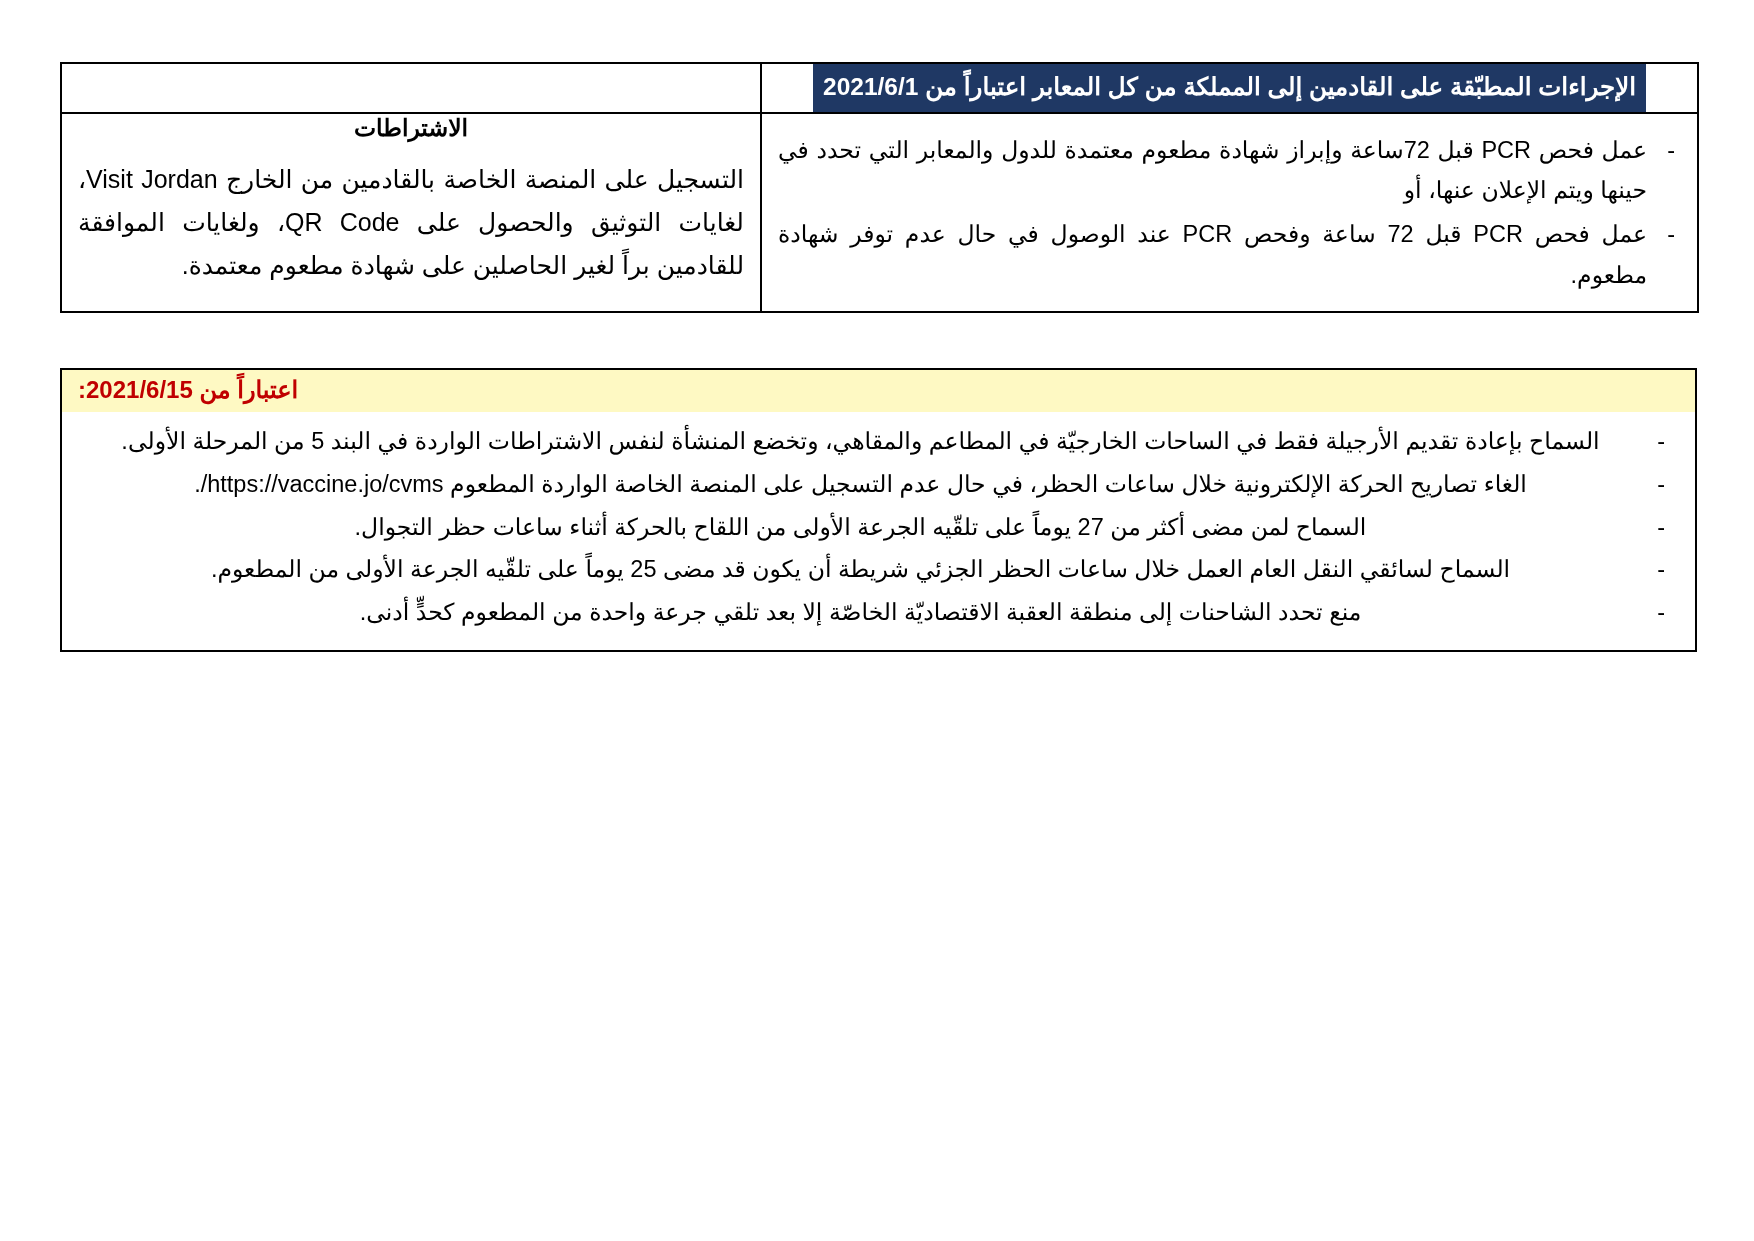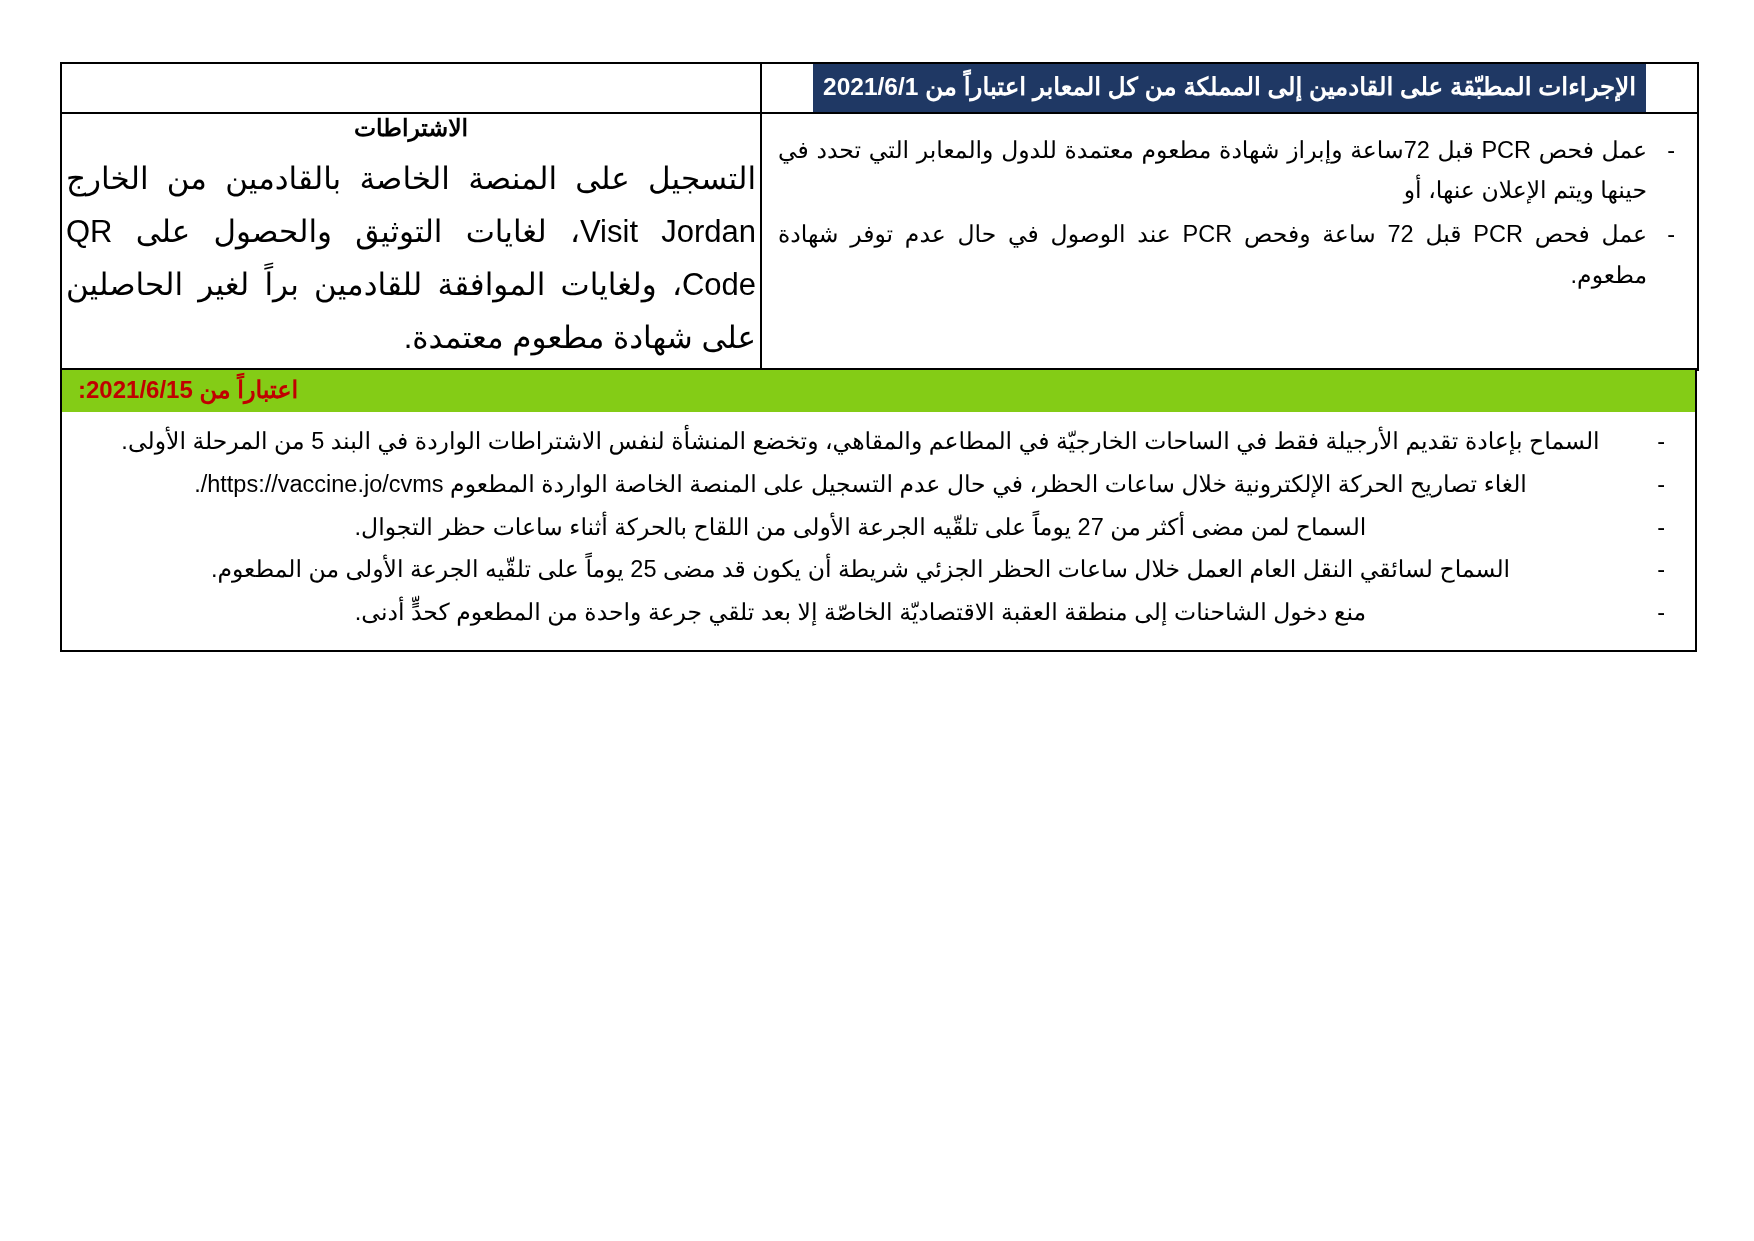--- a/index.html
+++ b/index.html
@@ -59,25 +59,25 @@
   .t1-right {
     width: 937px;
   }
   .cond-head {
     text-align: center;
     font-weight: bold;
     font-size: 23.5px;
     margin: 0 0 10px 0;
   }
   .cond-body {
-    font-size: 31px;
+    font-size: 25px;
     line-height: 1.72;
     text-align: justify;
     text-align-last: right;
-    margin: 4px;
+    margin: 16px;
   }
 
   
   ul.dash {
     list-style: none;
     margin: 16px;
     padding: 0;
   }
   ul.dash > li {
     position: relative;
@@ -99,21 +99,21 @@
   .table2 {
     position: absolute;
     top: 368px;
     left: 60px;
     width: 1637px;
     border: 2px solid #000000;
     box-sizing: border-box;
     background: #ffffff;
   }
   .t2-head {
-    background: #84cc16;
+    background: #fef9c3;
     padding: 6px 16px 8px 16px;
     text-align: left;
   }
   .t2-head-text {
     color: #C00000;
     font-weight: bold;
     font-size: 24px;
     direction: rtl;
     unicode-bidi: embed;
   }
@@ -188,19 +188,19 @@
         <li>
           <span>الغاء تصاريح الحركة الإلكترونية خلال ساعات الحظر، في حال عدم التسجيل على المنصة الخاصة الواردة المطعوم https://vaccine.jo/cvms/.</span>
         </li>
         <li>
           <span>السماح لمن مضى أكثر من 27 يوماً على تلقّيه الجرعة الأولى من اللقاح بالحركة أثناء ساعات حظر التجوال.</span>
         </li>
         <li>
           <span>السماح لسائقي النقل العام العمل خلال ساعات الحظر الجزئي شريطة أن يكون قد مضى 25 يوماً على تلقّيه الجرعة الأولى من المطعوم.</span>
         </li>
         <li>
-          <span>منع دخول الشاحنات إلى منطقة العقبة الاقتصاديّة الخاصّة إلا بعد تلقي جرعة واحدة من المطعوم كحدٍّ أدنى.</span>
+          <span>منع تحدد الشاحنات إلى منطقة العقبة الاقتصاديّة الخاصّة إلا بعد تلقي جرعة واحدة من المطعوم كحدٍّ أدنى.</span>
         </li>
       </ul>
     </div>
   </div>
 
 </div>
 
 </body></html>

